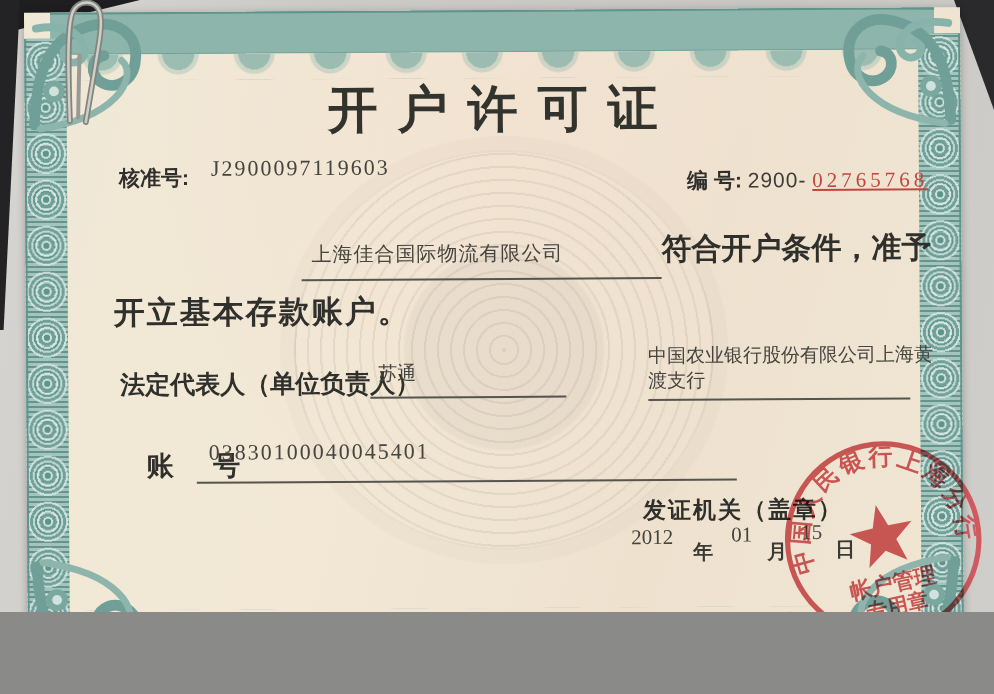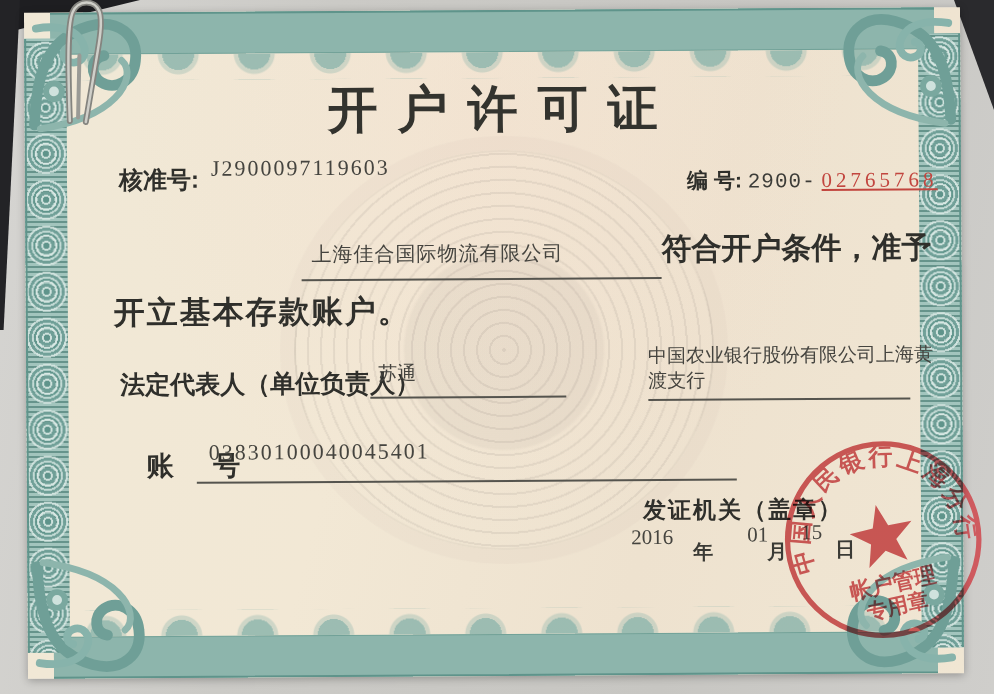--- a/index.html
+++ b/index.html
@@ -1,17 +1,17 @@
 <!DOCTYPE html>
 <html style="--ink: #3a3a35; --border-teal: #8db5ac; --border-teal-dark: #5f948b; --serial-red: #c2463f; --seal-red: #cf4a50; --paper: #efe7d4;"><head>
 <meta charset="utf-8">
 <style>
   html,body{margin:0;padding:0;background:#8a8a88;}
   .photo{
-    position:relative; width:994px; height:694px; overflow:hidden;
+    position:relative; width:994px; height:612px; overflow:hidden;
     background:linear-gradient(100deg,#d6d5d2 0%,#cbcac6 30%,#c7c6c2 70%,#cfcecb 100%);
     font-family:"Liberation Sans",sans-serif;
   }
   
   .wedge-top{position:absolute;left:0;top:0;width:140px;height:34px;background:#1e1e21;
     clip-path:polygon(0 0,100% 0,0 100%);}
   .wedge-left{position:absolute;left:0;top:0;width:20px;height:330px;background:#232326;
     clip-path:polygon(0 0,100% 0,18% 100%,0 100%);}
   .wedge-topright{position:absolute;right:0;top:0;width:40px;height:110px;background:#2a2a2d;
     clip-path:polygon(100% 0,0 0,100% 100%);}
@@ -69,46 +69,46 @@
 
   
   .abs{position:absolute;}
   .title{left:0;right:0;top:66px;text-align:center;
     font-family:"Liberation Serif","DejaVu Serif",serif;font-weight:700;
     font-size:50px;letter-spacing:20px;color:#33332e;text-indent:20px;}
   .lbl{font-weight:700;color:#2f2f2b;}
   .serifv{font-family:"Liberation Serif","DejaVu Serif",serif;color:#45443f;}
   .underline{position:absolute;height:0;border-bottom:2px solid #55544e;}
 
-  .approval-label{left:94px;top:152px;font-size:24px;}
+  .approval-label{left:94px;top:152px;font-size:21px;}
   .approval-value{left:186px;top:144px;font-size:22px;letter-spacing:2px;}
   .serial-row{left:662px;top:158px;font-size:21px;}
   .serial-label{font-weight:700;color:#2f2f2b;}
-  .serial-prefix{font-family:Liberation Mono, monospace;color:#3c3c38;letter-spacing:1px;}
+  .serial-prefix{font-family:Liberation Sans, sans-serif;color:#3c3c38;letter-spacing:1px;}
   .serial-number{font-family:"Liberation Serif","DejaVu Serif",serif;color:var(--serial-red,#c2463f);letter-spacing:4px;text-decoration:underline;}
 
   .reviewed-label{left:146px;top:220px;font-size:31px;}
   .company{left:286px;top:230px;font-size:20px;letter-spacing:1px;}
   .condition{left:636px;top:220px;font-size:30px;}
   .account-type{left:88px;top:280px;font-size:31px;letter-spacing:2px;}
 
   .legalrep-label{left:94px;top:356px;font-size:25px;}
   .legalrep-value{left:352px;top:350px;font-size:19px;}
   .bank-label{left:542px;top:364px;font-size:25px;}
   .bank-value{left:622px;top:334px;width:292px;font-size:19px;line-height:25px;}
 
   .account-label{left:96px;top:436px;font-size:27px;letter-spacing:16px;margin-left:24px;}
   .account-value{left:182px;top:428px;font-size:22px;letter-spacing:2px;}
 
   .issuer-label{left:616px;top:486px;font-size:23px;letter-spacing:2px;}
   .date-row{left:604px;top:508px;width:260px;height:50px;}
   .date-row span{position:absolute;}
   .d-year{left:0;top:8px;font-size:21px;}
   .d-yunit{left:62px;top:22px;font-size:20px;font-weight:700;}
-  .d-month{left:100px;top:6px;font-size:21px;margin-left:16px;}
+  .d-month{left:100px;top:6px;font-size:21px;}
   .d-munit{left:136px;top:22px;font-size:20px;font-weight:700;}
   .d-day{left:170px;top:4px;font-size:21px;text-align:right;}
   .d-dunit{left:204px;top:20px;font-size:20px;font-weight:700;}
 
   .seal{left:752px;top:428px;width:208px;height:208px;transform:rotate(-12deg);
     opacity:.88;mix-blend-mode:multiply;}
 </style>
 </head>
 <body>
 
@@ -180,21 +180,21 @@
     <div class="underline" style="left:344px;top:386px;width:196px;"></div>
     <div class="abs serifv bank-value">中国农业银行股份有限公司上海黄渡支行</div>
     <div class="underline" style="left:622px;top:390px;width:262px;"></div>
 
     <div class="abs lbl account-label">账 号</div>
     <div class="abs serifv account-value">03830100040045401</div>
     <div class="underline" style="left:170px;top:470px;width:540px;"></div>
 
     <div class="abs lbl issuer-label">发证机关（盖章）</div>
     <div class="abs date-row">
-      <span class="d-year serifv">2016</span>
+      <span class="d-year serifv">2012</span>
       <span class="d-yunit">年</span>
       <span class="d-month serifv">01</span>
       <span class="d-munit">月</span>
       <span class="d-day serifv">15</span>
       <span class="d-dunit">日</span>
     </div>
 
     <svg class="abs seal" viewBox="0 0 200 200">
       <circle cx="100" cy="100" r="92" fill="none" stroke="var(--seal-red,#cf4a50)" stroke-width="5"></circle>
       <path id="sealArc" d="M 30.5,118.6 A 72,72 0 1 1 169.5,118.6" fill="none"></path>

